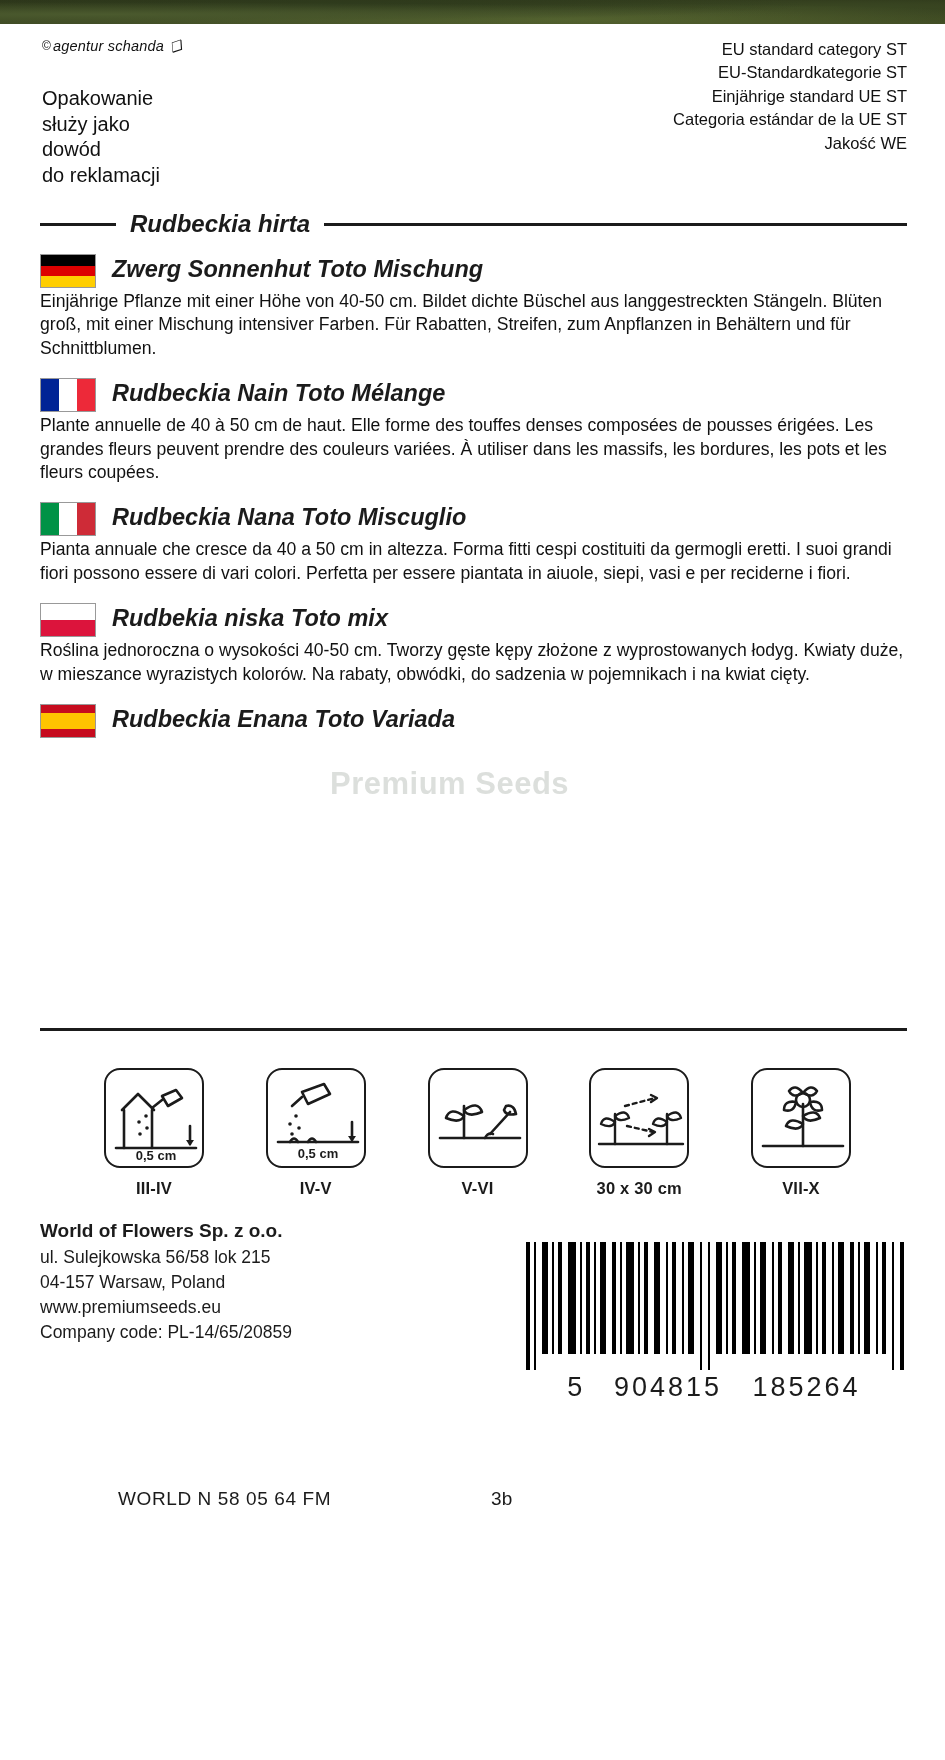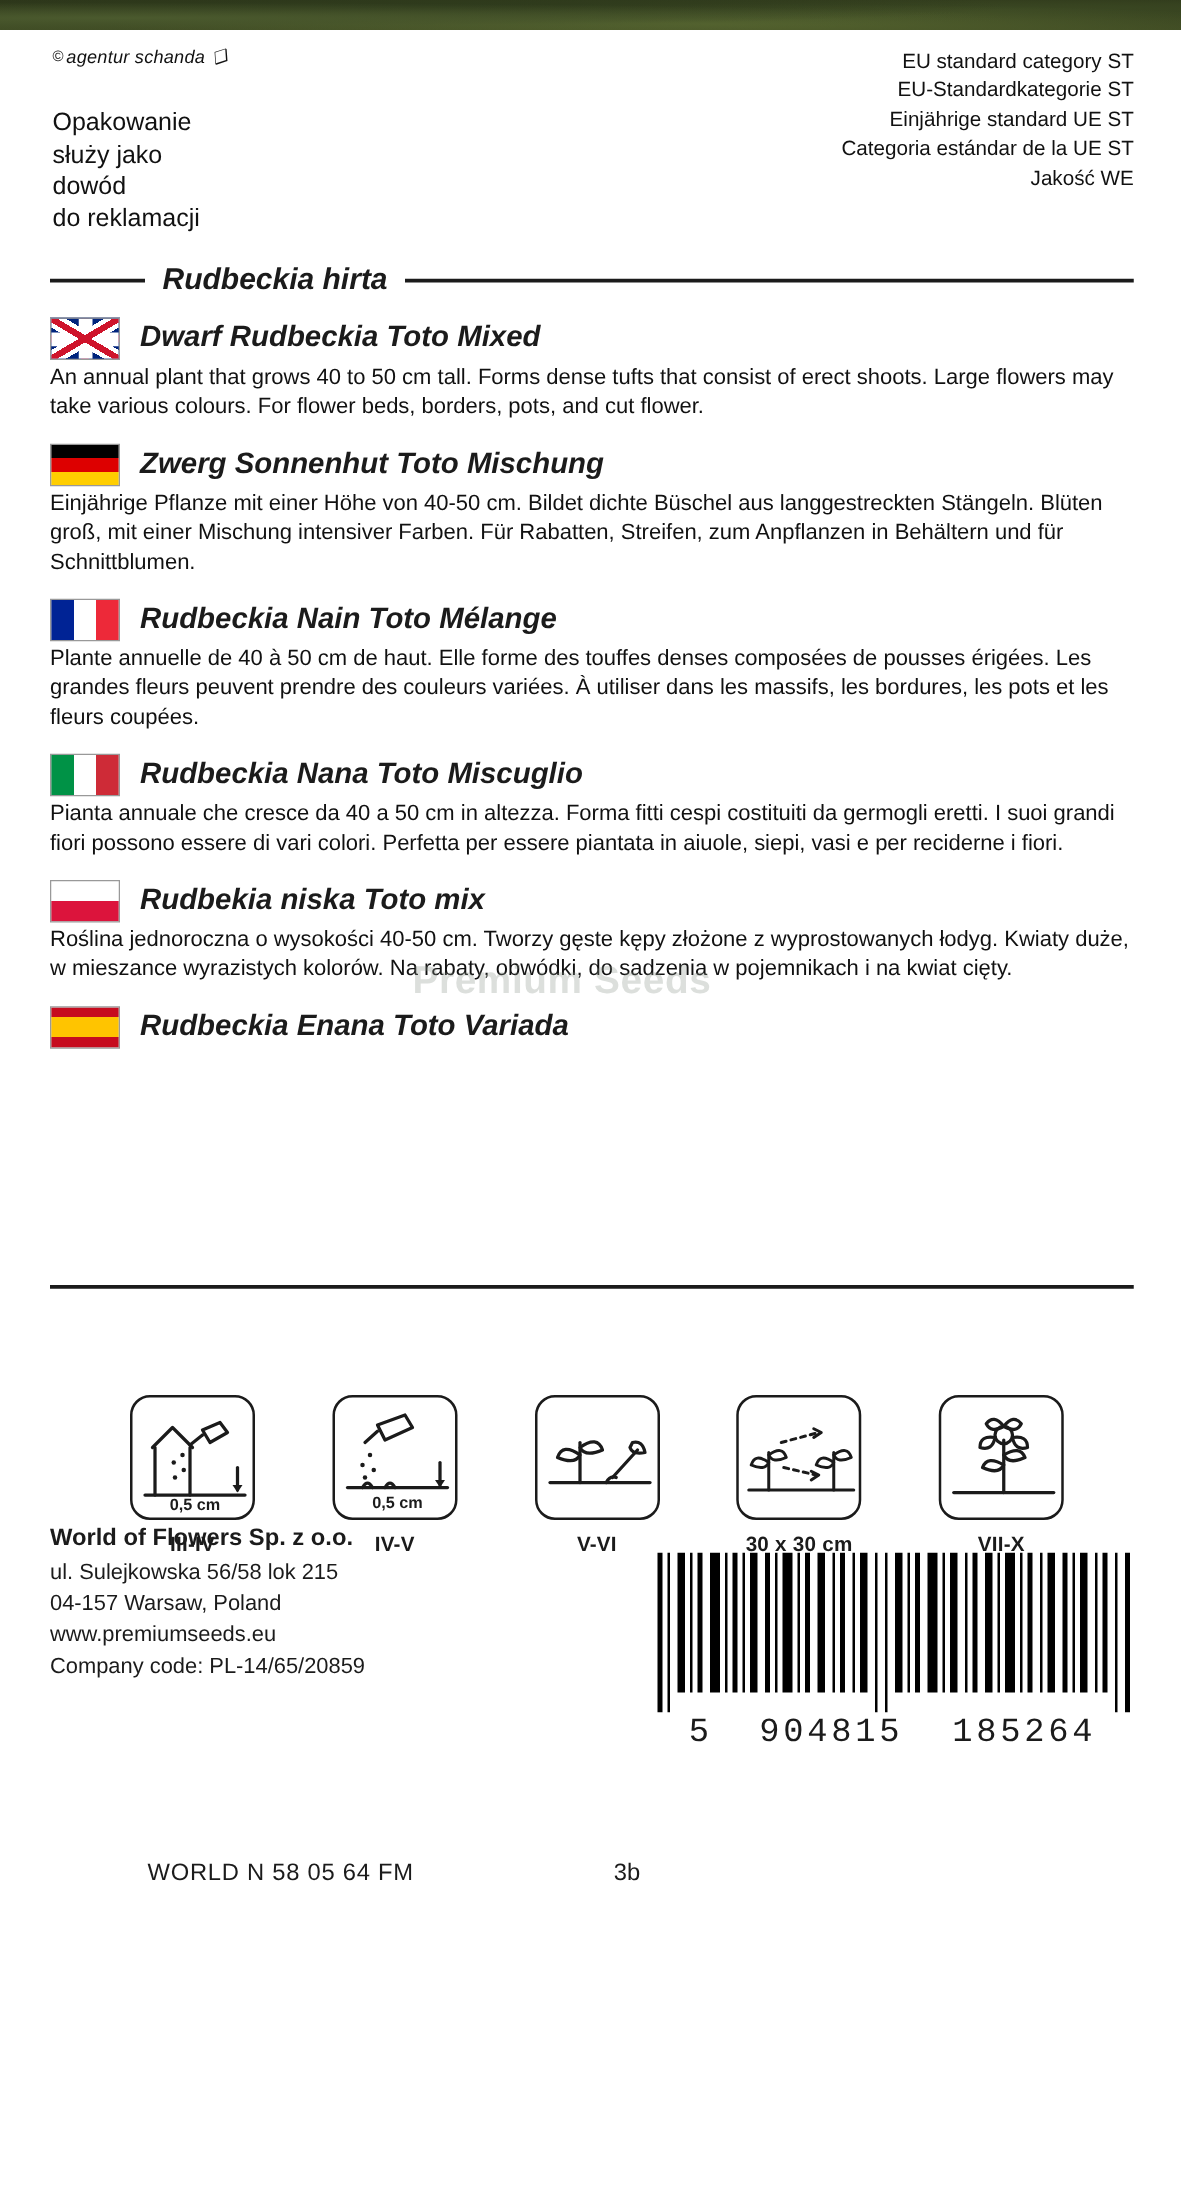--- a/index.html
+++ b/index.html
@@ -173,21 +173,21 @@
   .rule-icons {
     position: absolute;
     left: 40px; right: 38px;
     top: 1004px;
     height: 3px; background: #1b1b1b;
   }
 
   
   .pictos {
     position: absolute;
-    top: 1092px; left: 100px; right: 90px;
+    top: 1044px; left: 100px; right: 90px;
     display: flex;
     justify-content: space-between;
   }
   .picto { width: 108px; text-align: center; }
   .picto .box {
     width: 100px; height: 100px;
     margin: 0 auto;
     border: 2.5px solid #1b1b1b;
     border-radius: 16px;
     position: relative;
@@ -215,21 +215,21 @@
     position: absolute;
     top: 1218px; left: 520px;
     width: 388px;
   }
   .barcode { height: 128px; width: 100%; display: block; }
   .barcode-digits {
     margin-top: 2px;
     font-size: 27px;
     letter-spacing: 3px;
     text-align: center;
-    font-family: Liberation Mono, monospace;
+    font-family: Liberation Sans, sans-serif;
   }
 
   .bottom-line {
     position: absolute;
     top: 1464px; left: 0; width: 773px;
     display: flex;
     align-items: center;
   }
   .bottom-code {
     margin-left: 118px;
@@ -268,25 +268,20 @@
   </div>
 
   <div class="species-row">
     <span class="dash-left"></span>
     <span class="species-name">Rudbeckia hirta</span>
     <span class="dash-right"></span>
   </div>
 
   <div class="languages">
 
-    <div class="lang">
-      <span class="flag flag-uk"></span>
-      <div class="lang-title">Dwarf Rudbeckia Toto Mixed</div>
-      <div class="lang-body">An annual plant that grows 40 to 50 cm tall. Forms dense tufts that consist of erect shoots. Large flowers may take various colours. For flower beds, borders, pots, and cut flower.</div>
-    </div>
 
     <div class="lang">
       <span class="flag flag-de"></span>
       <div class="lang-title">Zwerg Sonnenhut Toto Mischung</div>
       <div class="lang-body">Einjährige Pflanze mit einer Höhe von 40-50 cm. Bildet dichte Büschel aus langgestreckten Stängeln. Blüten groß, mit einer Mischung intensiver Farben. Für Rabatten, Streifen, zum Anpflanzen in Behältern und für Schnittblumen.</div>
     </div>
 
     <div class="lang">
       <span class="flag flag-fr"></span>
       <div class="lang-title">Rudbeckia Nain Toto Mélange</div>

